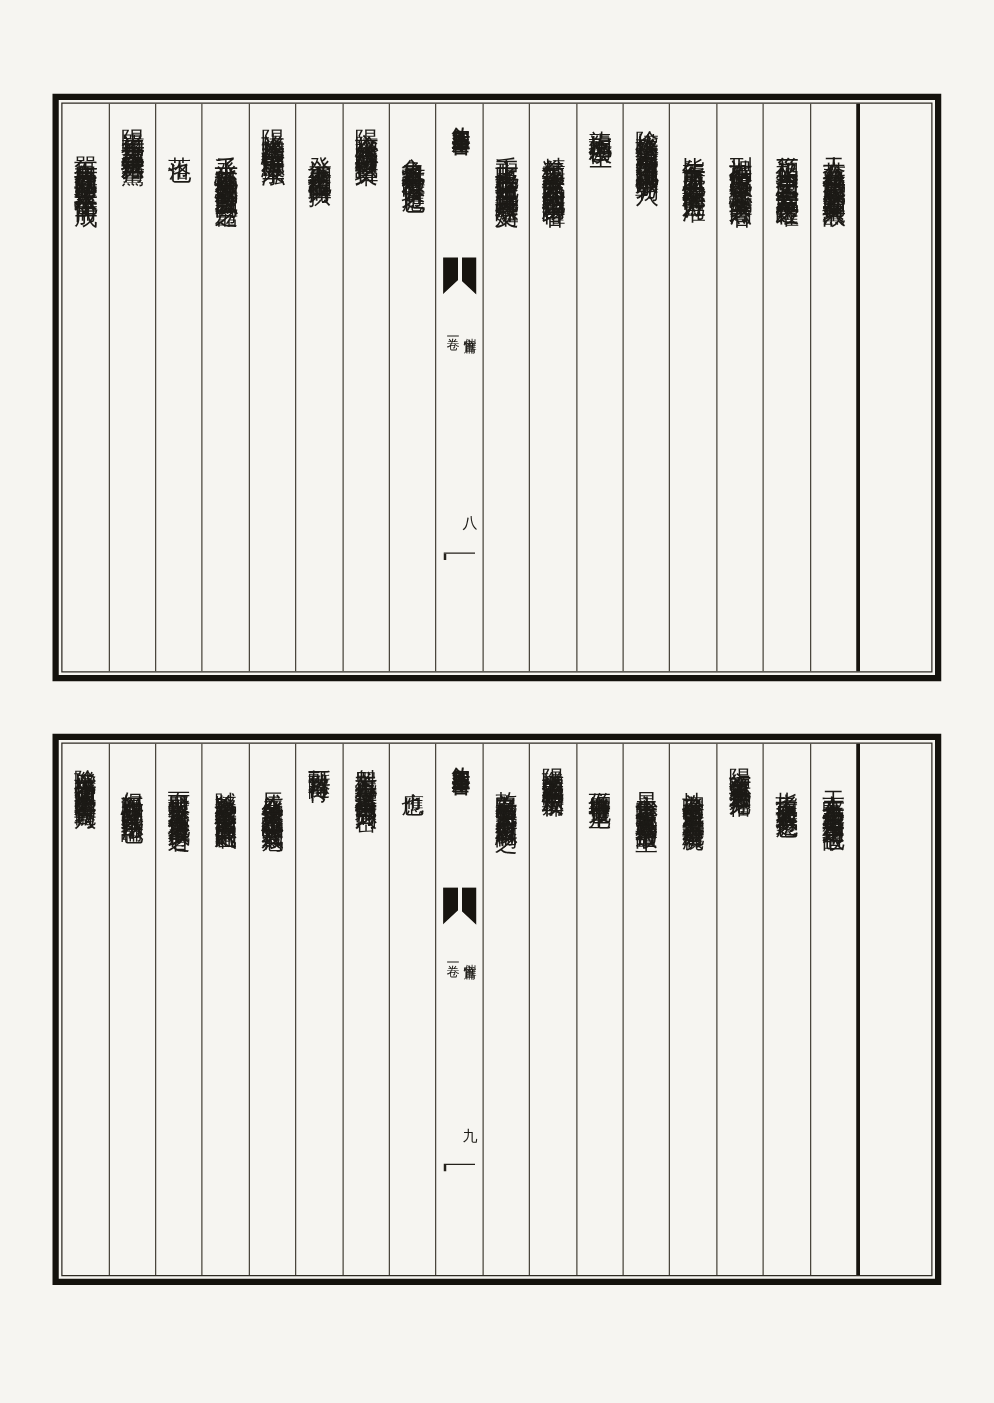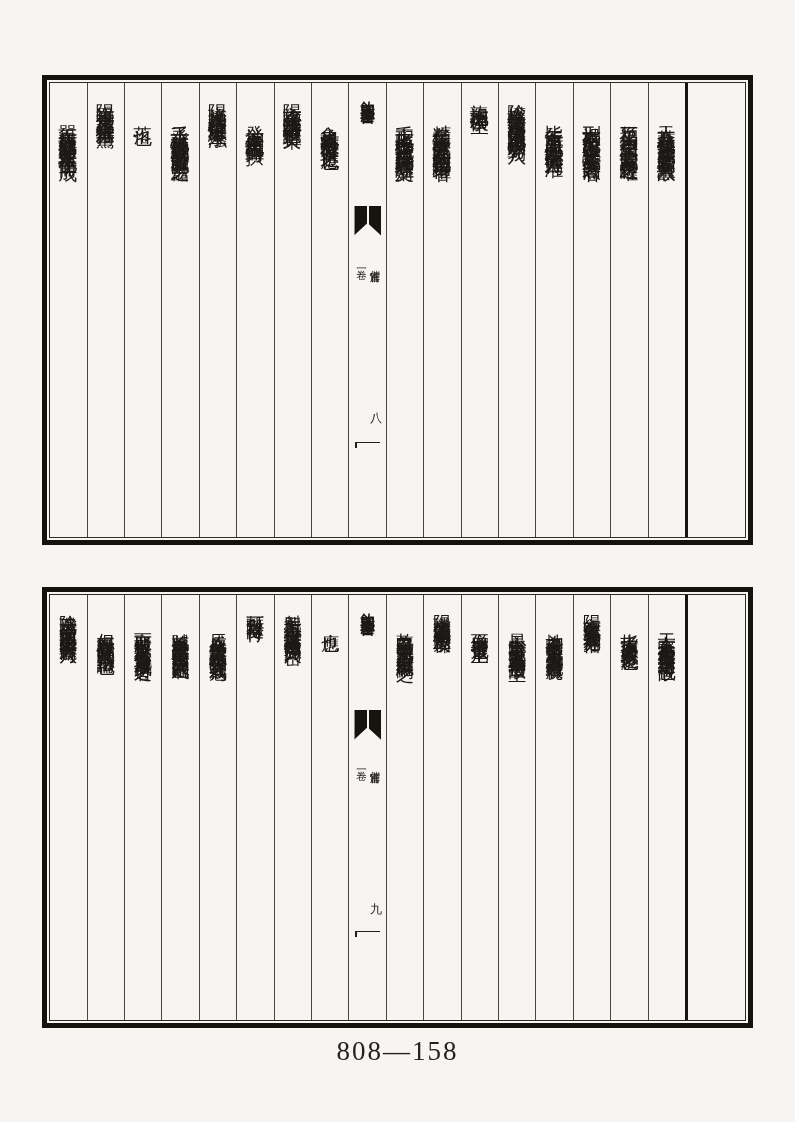--- a/index.html
+++ b/index.html
@@ -235,14 +235,13 @@
         <div class="col indent">
             <span class="vtext">但好殺而少隱惻耳此又當以別法論也</span>
           </div>
         <div class="col">
             <span class="vtext">陰璣天棓若受穴瘋跛痼疾人生肓寅甲行龍穴奇巧</span>
           </div>
       </div>
     </div>
   </div>
 
-  <div class="page-num">808—158</div>
 </div>
 
 </body></html>

